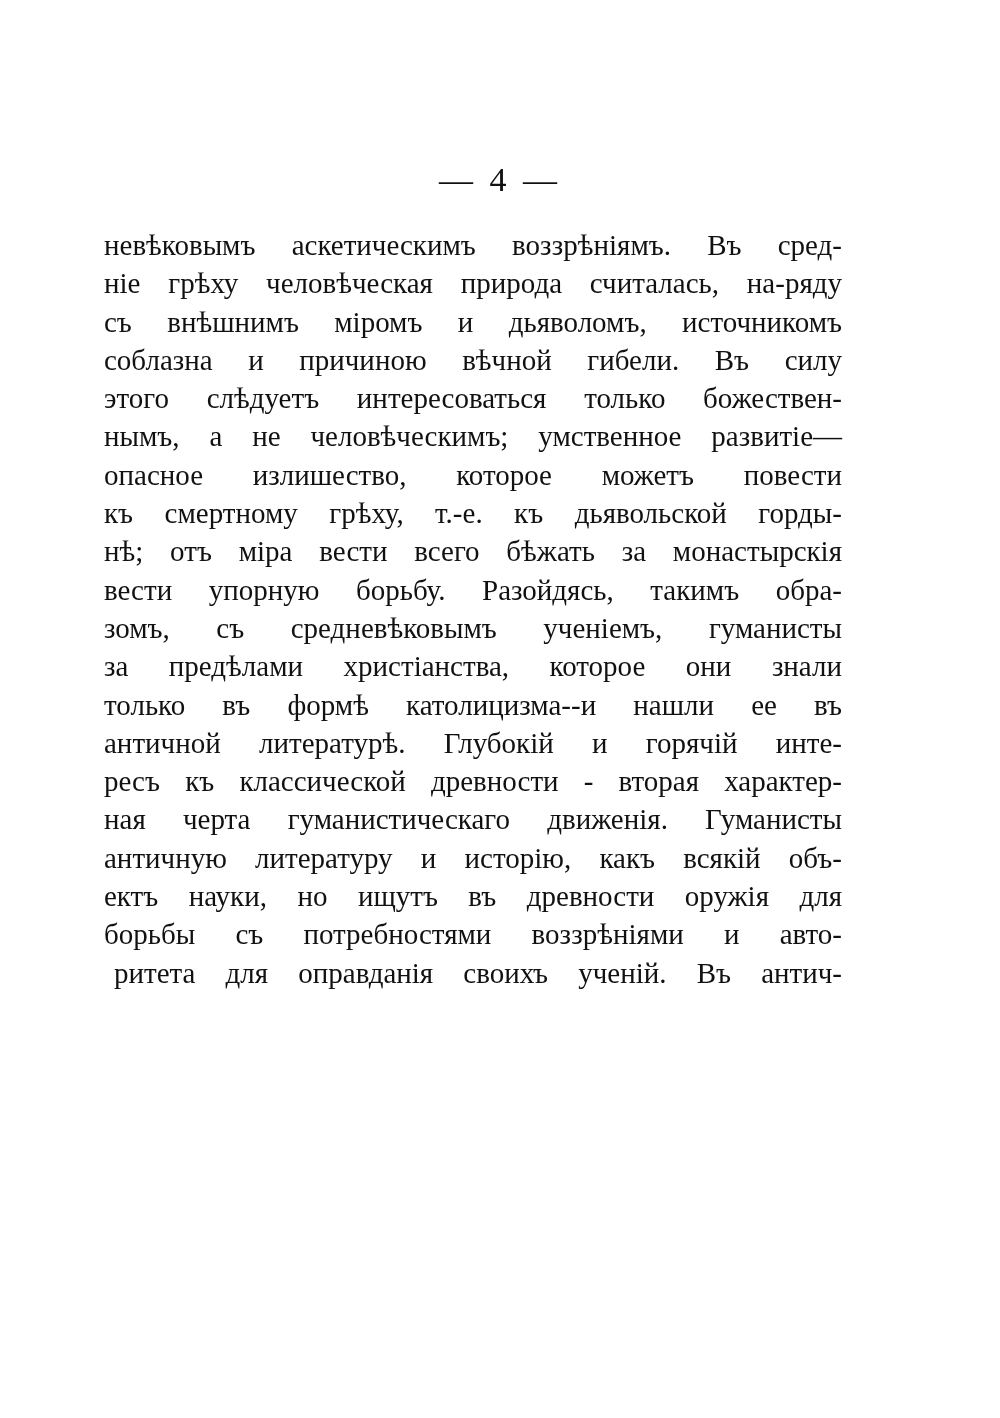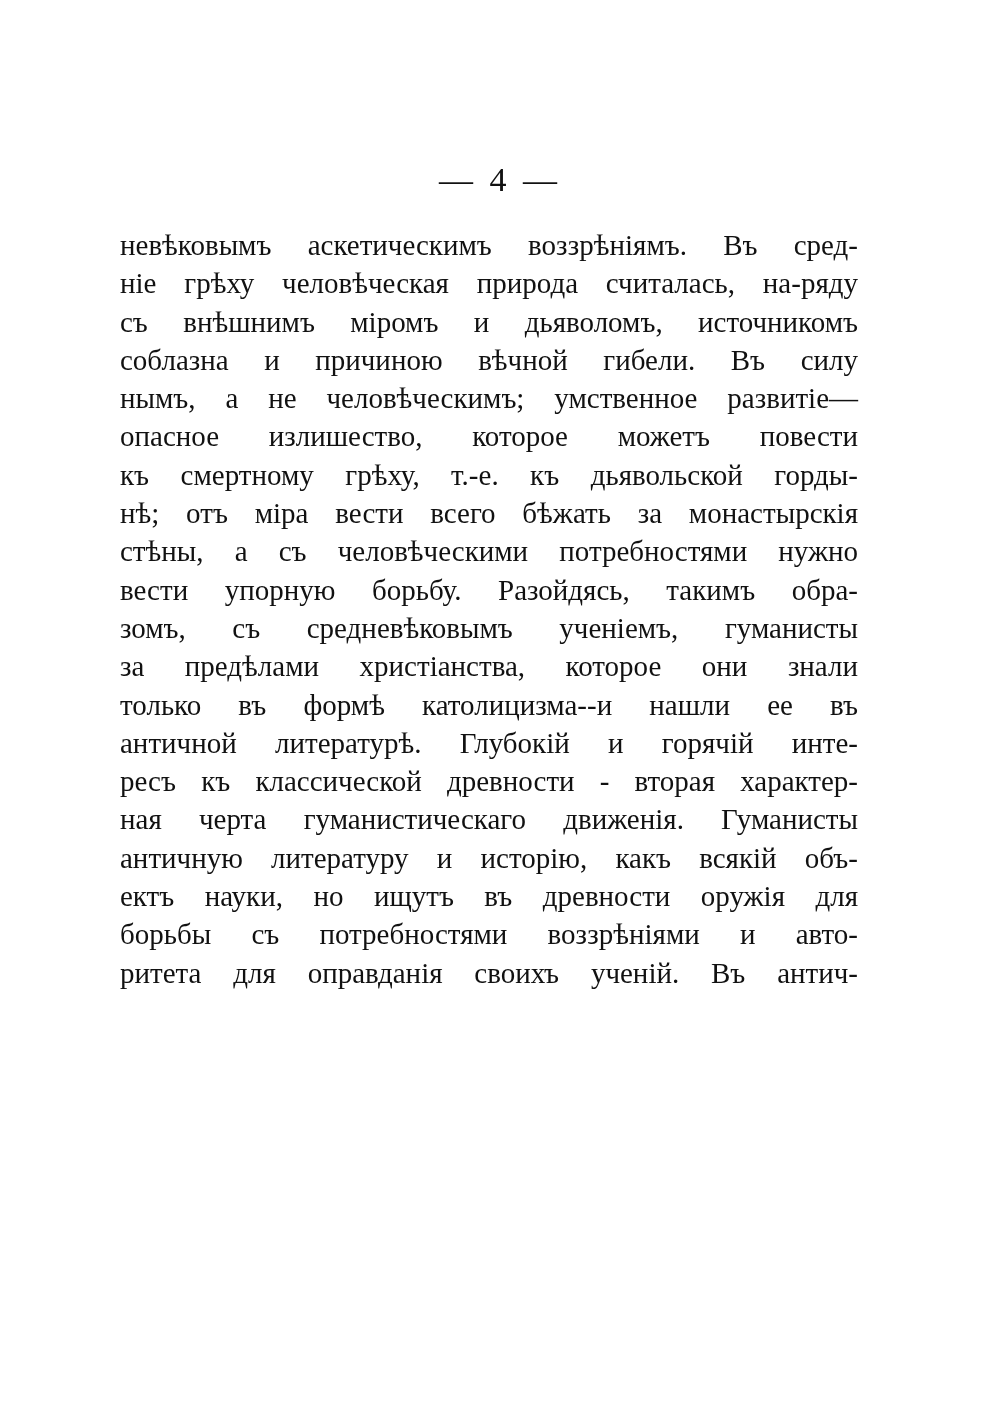--- a/index.html
+++ b/index.html
@@ -21,52 +21,53 @@
       left: 0;
       width: 1000px;
       text-align: center;
       font-size: 34px;
       line-height: 40px;
       letter-spacing: 4px;
     }
     .text-block {
       position: absolute;
       top: 226px;
-      left: 120px;
+      left: 104px;
       width: 738px;
     }
     .line {
       display: block;
       height: 38.3px;
       line-height: 38.3px;
       font-size: 29px;
       white-space: nowrap;
       text-align: justify;
       text-align-last: justify;
       transform-origin: left center;
     }
     .line.last {
       text-align-last: justify;
+      margin-left: 10px;
     }
   </style>
 </head>
 <body>
 
 <div class="page-number">— 4 —</div>
 
 <div class="text-block">
   <span class="line">невѣковымъ аскетическимъ воззрѣніямъ. Въ сред-</span>
   <span class="line">ніе грѣху человѣческая природа считалась, на-ряду</span>
   <span class="line">съ внѣшнимъ міромъ и дьяволомъ, источникомъ</span>
   <span class="line">соблазна и причиною вѣчной гибели. Въ силу</span>
+  <span class="line">этого слѣдуетъ интересоваться только божествен-</span>
   <span class="line">нымъ, а не человѣческимъ; умственное развитіе—</span>
   <span class="line">опасное излишество, которое можетъ повести</span>
   <span class="line">къ смертному грѣху, т.-е. къ дьявольской горды-</span>
   <span class="line">нѣ; отъ міра вести всего бѣжать за монастырскія</span>
-  <span class="line">стѣны, а съ человѣческими потребностями нужно</span>
   <span class="line">вести упорную борьбу. Разойдясь, такимъ обра-</span>
   <span class="line">зомъ, съ средневѣковымъ ученіемъ, гуманисты</span>
   <span class="line">за предѣлами христіанства, которое они знали</span>
   <span class="line">только въ формѣ католицизма--и нашли ее въ</span>
   <span class="line">античной литературѣ. Глубокій и горячій инте-</span>
   <span class="line">ресъ къ классической древности - вторая характер-</span>
   <span class="line">ная черта гуманистическаго движенія. Гуманисты</span>
   <span class="line">античную литературу и исторію, какъ всякій объ-</span>
   <span class="line">ектъ науки, но ищутъ въ древности оружія для</span>
   <span class="line">борьбы съ потребностями воззрѣніями и авто-</span>

